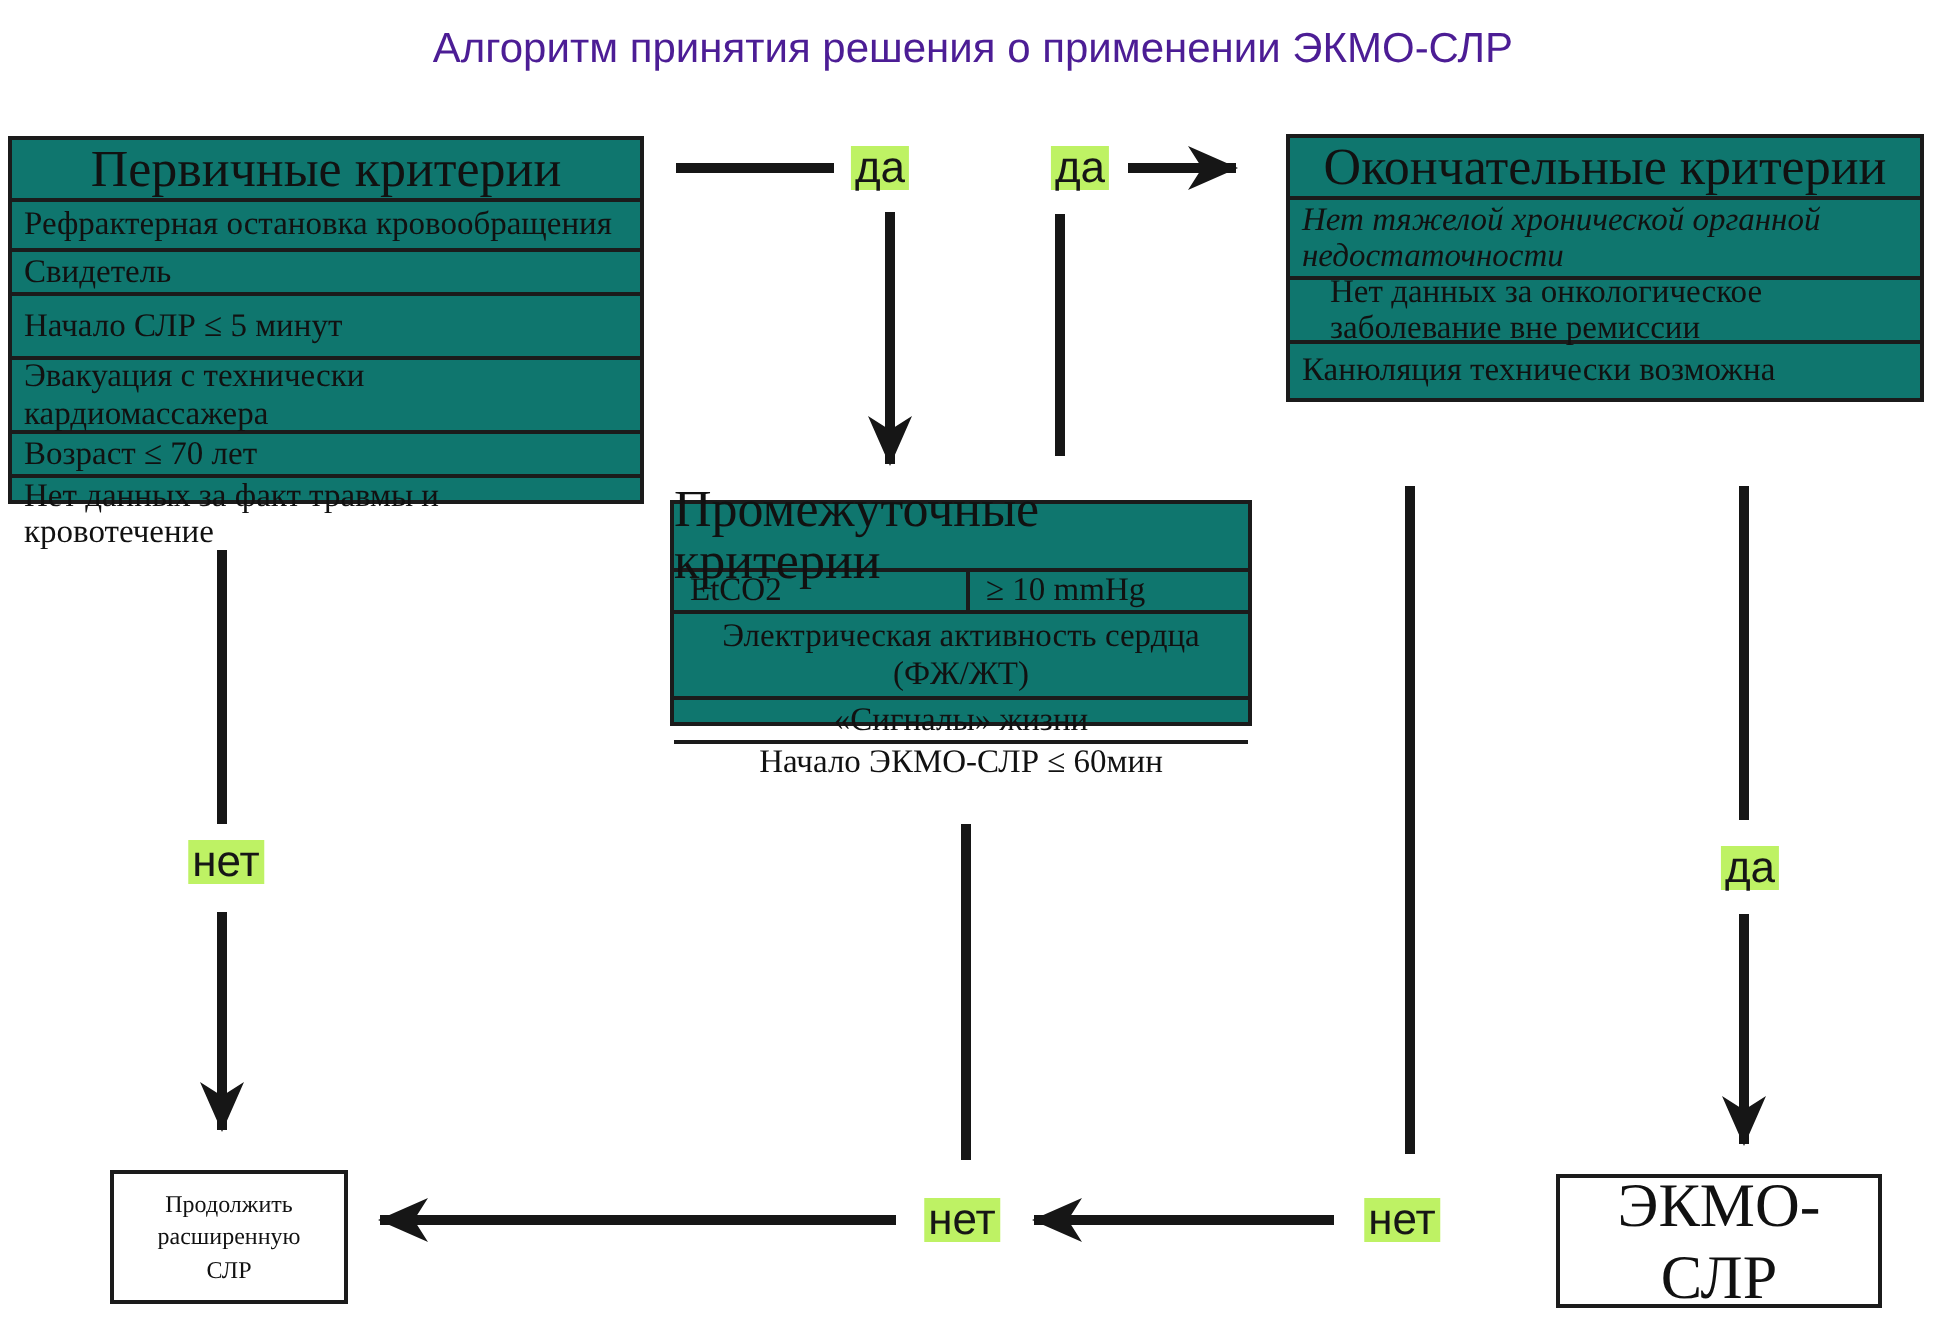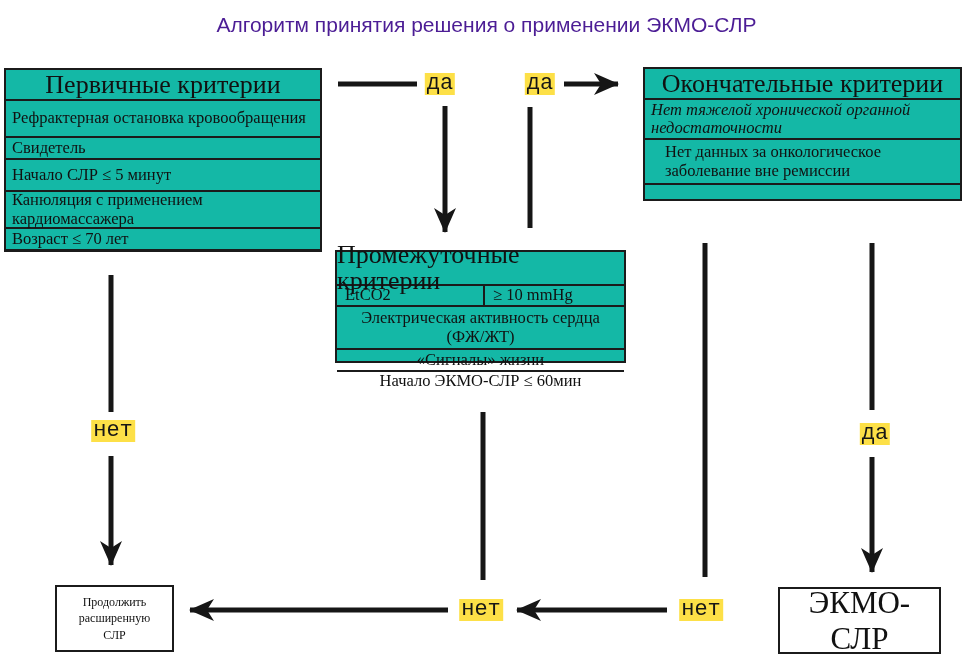--- a/index.html
+++ b/index.html
@@ -5,91 +5,93 @@
   html,body{margin:0;padding:0;background:#ffffff;}
   .stage{
     position:relative;width:973px;height:664px;background:#ffffff;
     font-family:"Liberation Serif", serif;color:#111111;overflow:hidden;
   }
   .main-title{
     position:absolute;left:0;top:13px;width:100%;text-align:center;
     font-family:"Liberation Sans", sans-serif;font-size:21px;color:#4c1d95;
   }
   .box{
-    position:absolute;box-sizing:border-box;border:2px solid #1b1b1b;background:#14b8a6;
+    position:absolute;box-sizing:border-box;border:2px solid #1b1b1b;background:#0f766e;
     display:flex;flex-direction:column;
   }
   .box-title{
     display:flex;align-items:center;justify-content:center;
     font-size:26px;line-height:1;border-bottom:2px solid #1b1b1b;flex:0 0 auto;
   }
   .crit-row{
     box-sizing:border-box;display:flex;align-items:center;
     font-size:16.5px;line-height:1.12;padding:0 6px;
     border-bottom:2px solid #1b1b1b;white-space:pre-line;flex:0 0 auto;
   }
   .crit-row.centered{justify-content:center;text-align:center;padding:0 14px;}
   .crit-row.last{border-bottom:none;flex:1 1 auto;}
   
   .primary-box .box-title{height:29px;}
-  .primary-box .r0{height:37px;}
+  .primary-box .r0{height:25px;}
   .primary-box .r1{height:22px;}
   .primary-box .r2{height:32px;}
   .primary-box .r3{height:37px;}
   .primary-box .r4{height:22px;}
   
   .final-box .box-title{height:29px;}
   .final-box .r0{height:40px;font-style:italic;}
-  .final-box .r1{height:45px;padding-left:20px;}
+  .final-box .r1{height:32px;padding-left:20px;}
   
   .inter-box .box-title{height:32px;}
   .inter-box .etco2-row{height:21px;display:flex;flex-direction:row;padding:0;align-items:stretch;}
   .inter-box .etco2-row .cell{display:flex;align-items:center;padding:0 8px;box-sizing:border-box;}
   .inter-box .etco2-row .cell.left{width:146px;flex:0 0 auto;}
   .inter-box .etco2-row .cell.right{flex:1 1 auto;border-left:2px solid #1b1b1b;}
   .inter-box .r1{height:43px;}
   .inter-box .r2{height:22px;}
   .outcome-box{
     position:absolute;box-sizing:border-box;border:2px solid #1b1b1b;background:#ffffff;
     display:flex;align-items:center;justify-content:center;text-align:center;
   }
   .continue-box{left:55px;top:585px;width:119px;height:67px;font-size:12px;line-height:1.35;white-space:pre-line;}
   .ecmo-box{left:778px;top:587px;width:163px;height:67px;font-size:31px;}
   .edge-label{
     position:absolute;transform:translate(-50%,-50%);
-    font-family:Liberation Mono, monospace;font-size:22px;color:#161616;line-height:1;
-    background:#fde047;padding:0 2px;
+    font-family:Liberation Sans, sans-serif;font-size:22px;color:#161616;line-height:1;
+    background:#bef264;padding:0 2px;
   }
   .arrows{position:absolute;left:0;top:0;width:973px;height:664px;}
   .arrows line{stroke:#161616;stroke-width:5;}
   .arrows .ah{fill:#161616;stroke:none;}
 </style>
 </head>
 <body>
 
 <div class="stage">
 
   <div class="main-title">Алгоритм принятия решения о применении ЭКМО-СЛР</div>
 
   <div class="box primary-box" style="left:4px;top:68px;width:318px;height:184px;">
     <div class="box-title">Первичные критерии</div>
     <div class="crit-row r0">Рефрактерная остановка кровообращения</div>
     <div class="crit-row r1">Свидетель</div>
     <div class="crit-row r2">Начало СЛР ≤ 5 минут</div>
-    <div class="crit-row r3">Канюляция с применением
+    <div class="crit-row r3">Эвакуация с технически
 кардиомассажера</div>
     <div class="crit-row r4">Возраст ≤ 70 лет</div>
+    <div class="crit-row last">Нет данных за факт травмы и кровотечение</div>
   </div>
 
   <div class="box final-box" style="left:643px;top:67px;width:319px;height:134px;">
     <div class="box-title">Окончательные критерии</div>
     <div class="crit-row r0">Нет тяжелой хронической органной
 недостаточности</div>
     <div class="crit-row r1">Нет данных за онкологическое
 заболевание вне ремиссии</div>
+    <div class="crit-row last">Канюляция технически возможна</div>
   </div>
 
   <div class="box inter-box" style="left:335px;top:250px;width:291px;height:113px;">
     <div class="box-title">Промежуточные критерии</div>
     <div class="crit-row etco2-row">
       <div class="cell left">EtCO2</div>
       <div class="cell right">≥ 10 mmHg</div>
     </div>
     <div class="crit-row centered r1">Электрическая активность сердца
 (ФЖ/ЖТ)</div>

